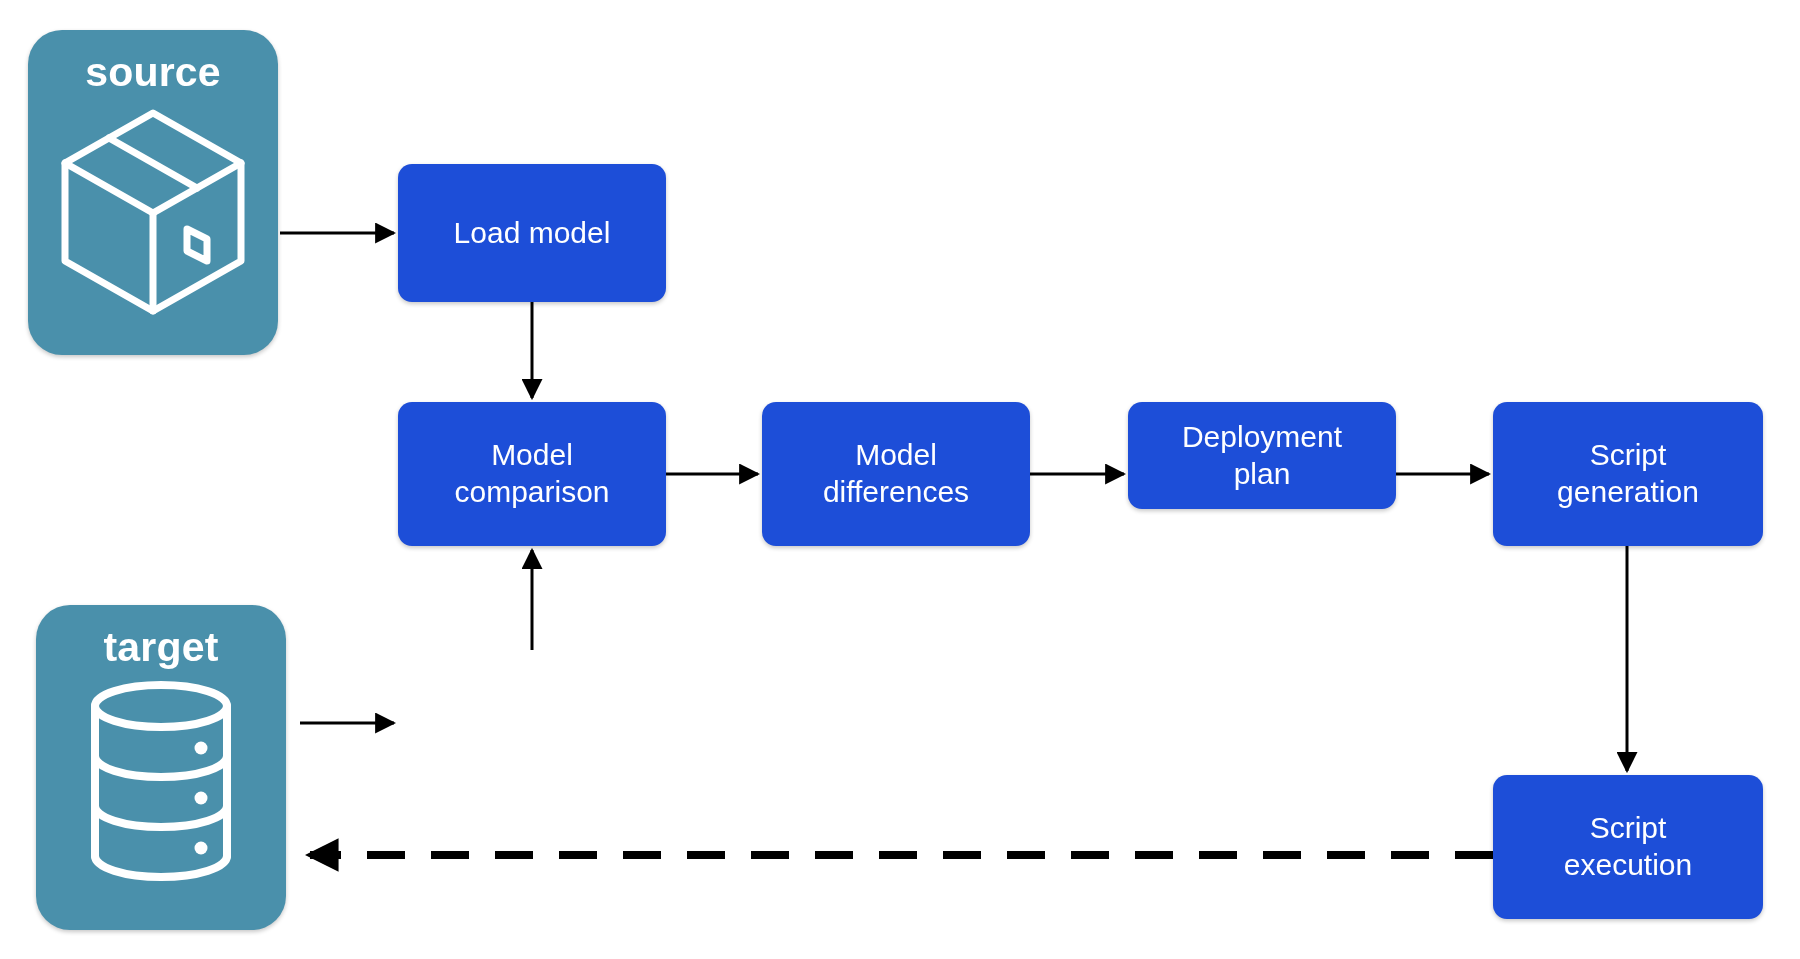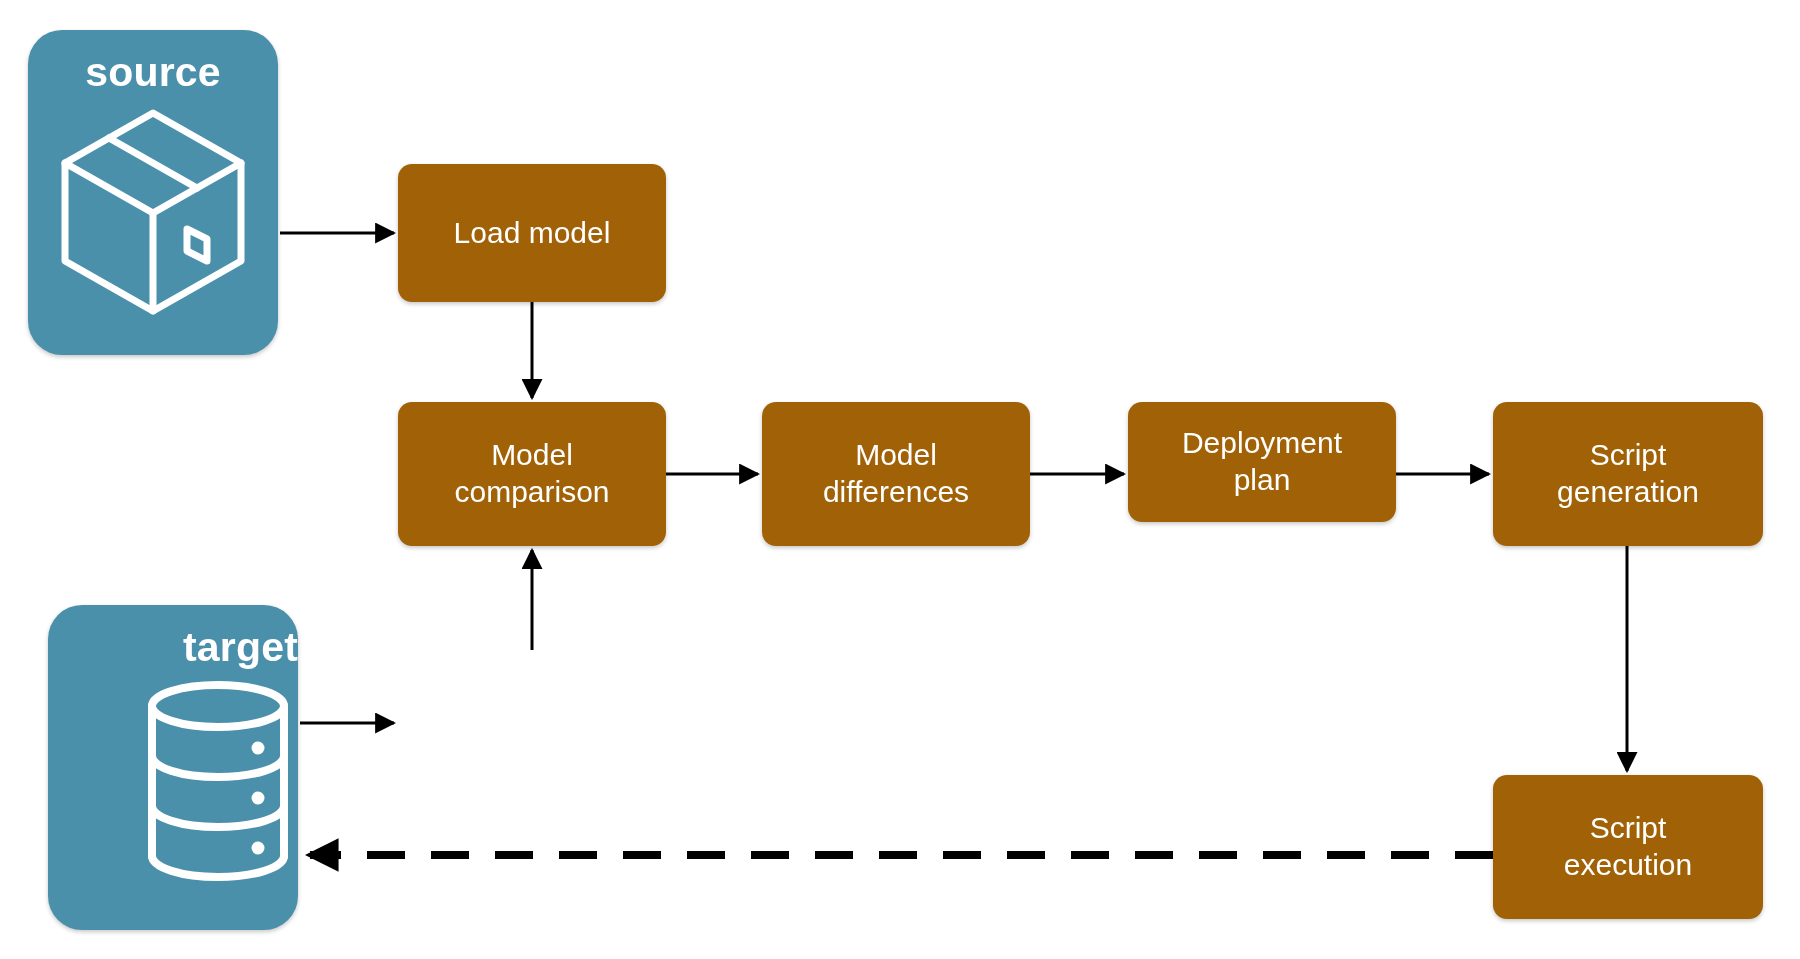--- a/index.html
+++ b/index.html
@@ -35,21 +35,21 @@
     line-height: 1;
     margin-top: 22px;
     user-select: none;
   }
   .endpoint-icon {
     margin-top: 8px;
   }
   .process-node {
     position: absolute;
     box-sizing: border-box;
-    background: #a16207;
+    background: #1d4ed8;
     border-radius: 14px;
     box-shadow: 0 2px 4px rgba(0,0,0,0.22);
     display: flex;
     align-items: center;
     justify-content: center;
     text-align: center;
     color: #ffffff;
     font-size: 30px;
     line-height: 1.22;
     padding: 4px 10px;
@@ -113,21 +113,21 @@
         <line x1="188" y1="62" x2="100" y2="112" stroke="#ffffff" stroke-width="7" stroke-linecap="round"></line>
         <line x1="100" y1="112" x2="100" y2="210" stroke="#ffffff" stroke-width="7" stroke-linecap="round"></line>
 
         <line x1="56" y1="37" x2="144" y2="87" stroke="#ffffff" stroke-width="7" stroke-linecap="round"></line>
 
         <polygon points="134,128 154,138 154,160 134,150" fill="none" stroke="#ffffff" stroke-width="7" stroke-linejoin="round"></polygon>
       </svg>
     </div>
   </div>
 
-  <div class="endpoint-node" style="left:48px; top:605px; width:250px; height:325px;align-items:flex-end;">
+  <div class="endpoint-node" style="left:36px; top:605px; width:250px; height:325px;">
     <div class="endpoint-label">target</div>
     <div class="endpoint-icon">
       <svg width="160" height="210" viewBox="0 0 160 210">
 
         <path d="M 14 30 L 14 180" fill="none" stroke="#ffffff" stroke-width="8" stroke-linecap="round"></path>
         <path d="M 146 30 L 146 180" fill="none" stroke="#ffffff" stroke-width="8" stroke-linecap="round"></path>
 
         <ellipse cx="80" cy="30" rx="66" ry="21" fill="none" stroke="#ffffff" stroke-width="8"></ellipse>
 
         <path d="M 14 80 A 66 21 0 0 0 146 80" fill="none" stroke="#ffffff" stroke-width="8"></path>
@@ -150,21 +150,21 @@
   <div class="process-node" style="left:398px; top:402px; width:268px; height:144px;">
     <span>Model
 comparison</span>
   </div>
 
   <div class="process-node" style="left:762px; top:402px; width:268px; height:144px;">
     <span>Model
 differences</span>
   </div>
 
-  <div class="process-node" style="left:1128px; top:402px; width:268px; height:120px;">
+  <div class="process-node" style="left:1128px; top:402px; width:268px; height:107px;">
     <span>Deployment
 plan</span>
   </div>
 
   <div class="process-node" style="left:1493px; top:402px; width:270px; height:144px;">
     <span>Script
 generation</span>
   </div>
 
 

